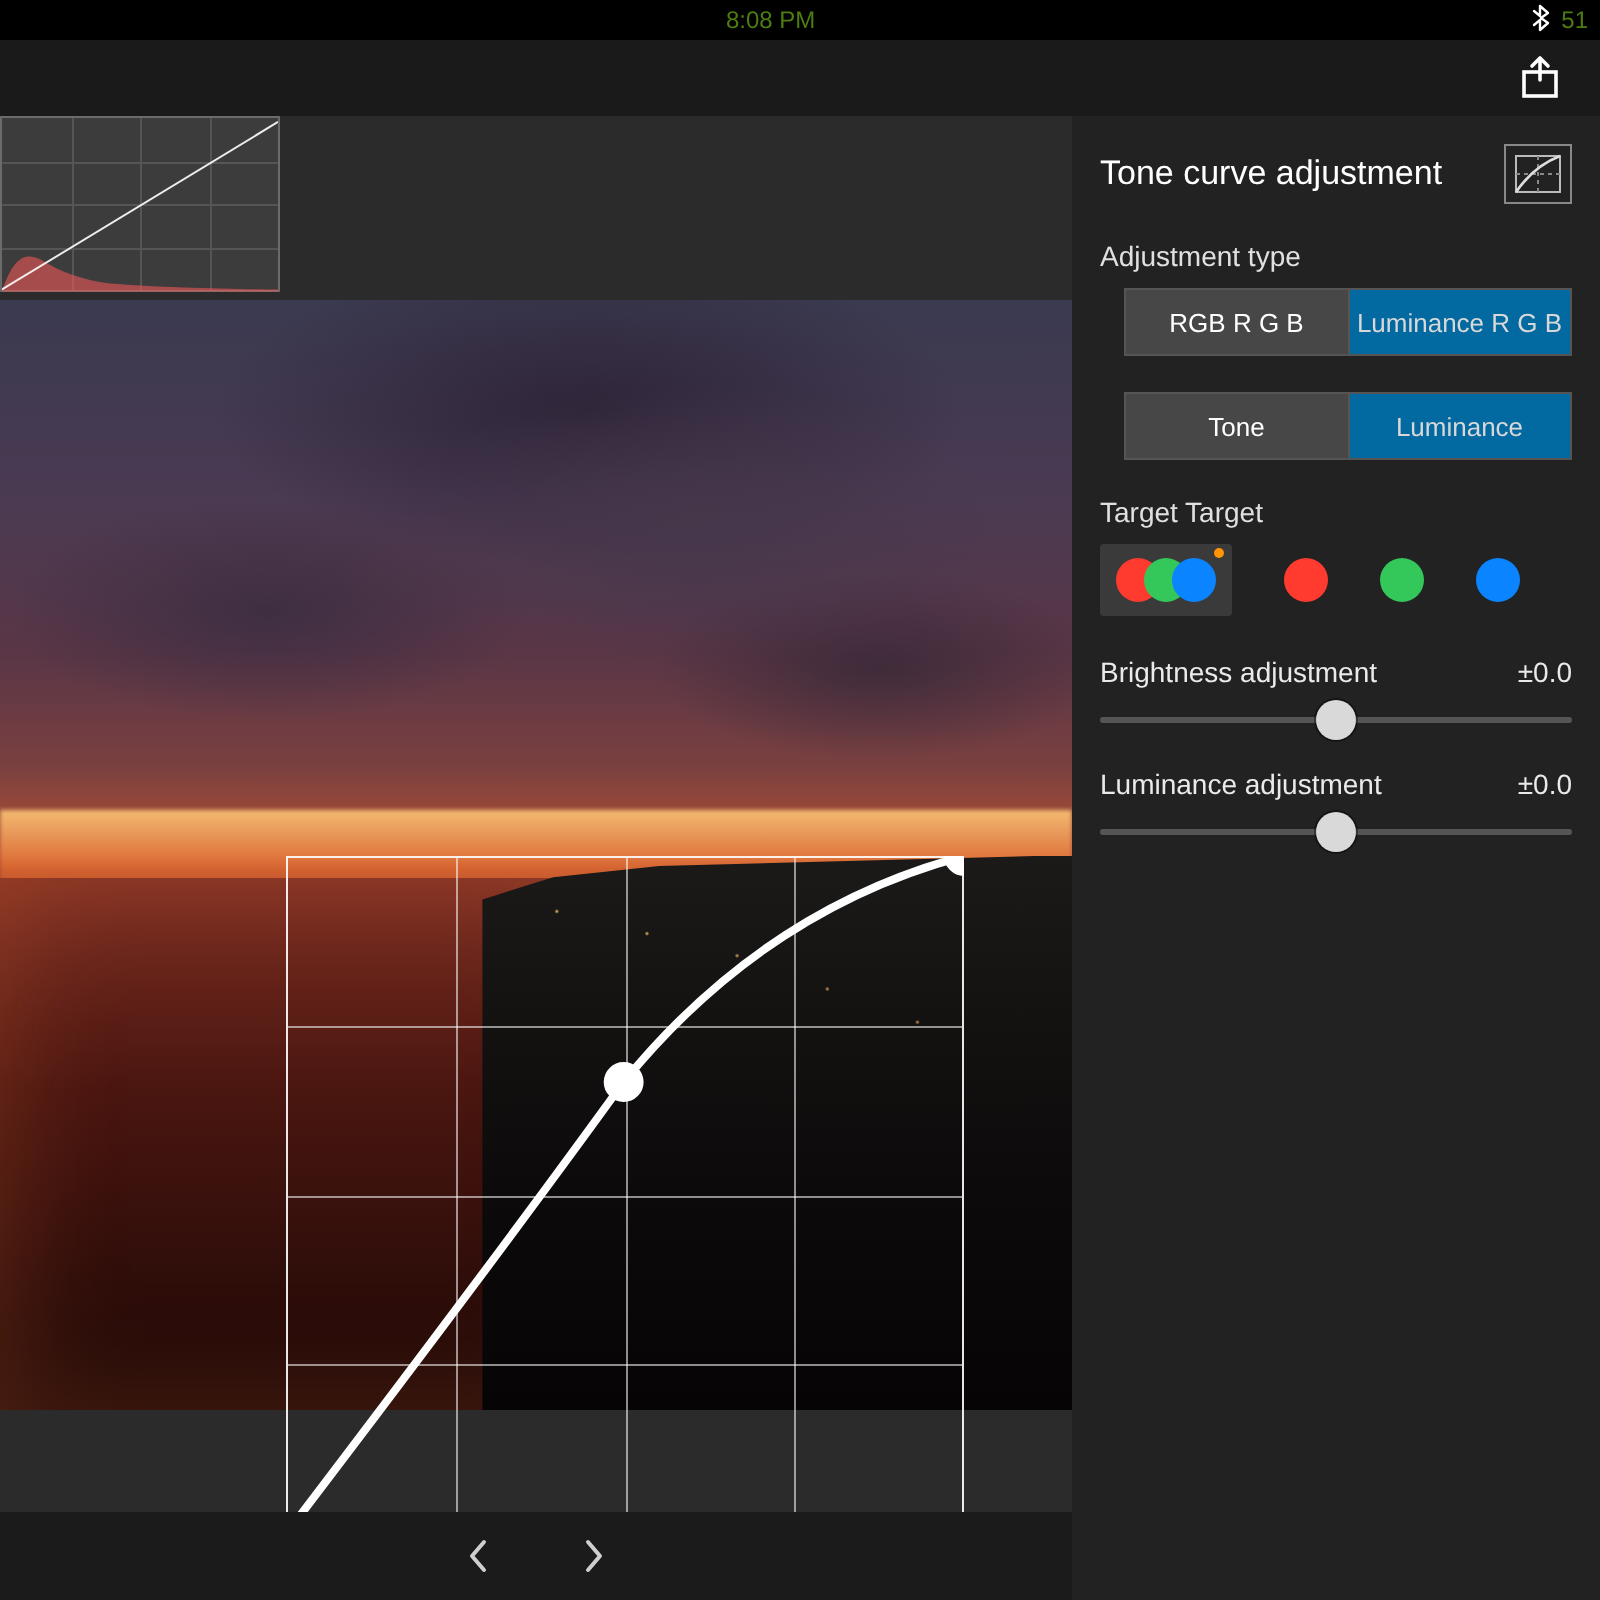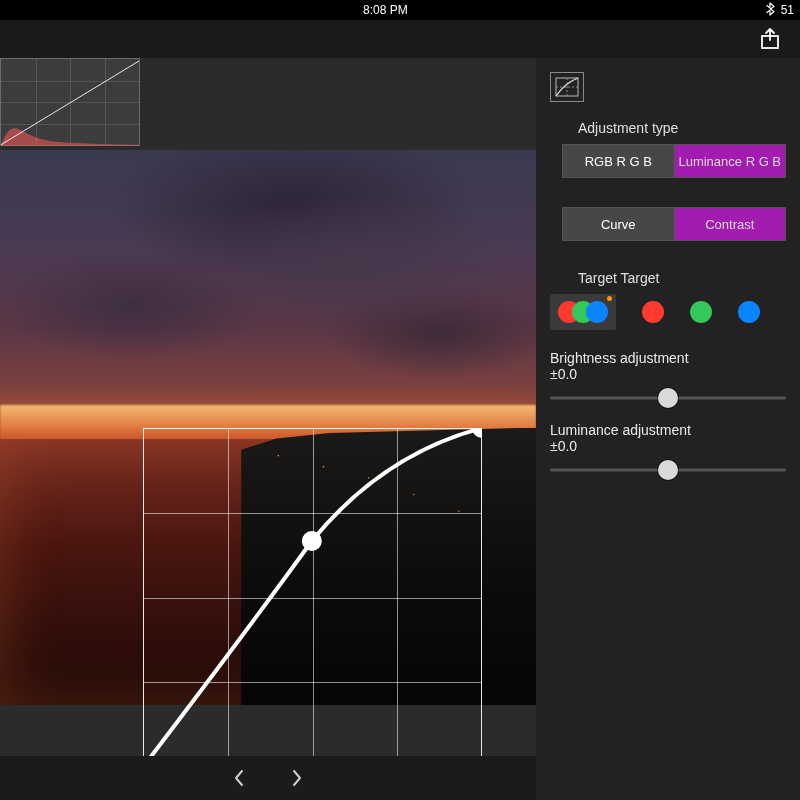--- a/index.html
+++ b/index.html
@@ -1,17 +1,17 @@
 <!DOCTYPE html>
 <html><head>
 <meta charset="utf-8">
 <style>
   * { box-sizing: border-box; margin: 0; padding: 0; }
   html, body { width: 800px; height: 800px; background: #000; color: #fff; font-family: -apple-system, Helvetica, Arial, sans-serif; overflow: hidden; }
-  .status-bar { height: 20px; display: flex; align-items: center; justify-content: space-between; padding: 0 6px; font-size: 12px; color: #ffffff; }
+  .status-bar { height: 20px; display: flex; align-items: center; justify-content: space-between; padding: 0 6px; font-size: 12px; color: #4d7c0f; }
   .sb-left, .sb-right, .sb-center { display: flex; align-items: center; gap: 6px; }
   .sb-center { flex: 1; justify-content: center; }
   .sb-right { justify-content: flex-end; }
 
   .top-strip { height: 38px; background: #1a1a1a; display: flex; align-items: center; justify-content: flex-end; padding-right: 16px; }
   .share-btn { width: 28px; height: 28px; display:flex; align-items:center; justify-content:center; color:#fff; }
 
   .workspace { position: relative; width: 800px; height: 742px; display: flex; background: #1e1e1e; }
   .canvas-col { position: relative; width: 536px; height: 742px; background: #2b2b2b; }
   .histo { position:absolute; top:0; left:0; width:140px; height:88px; border:1px solid #6b6b6b; background:#3c3c3c; }
@@ -62,38 +62,38 @@
   .cp { fill:#fff; stroke:#fff; }
 
   .nav-bar { position:absolute; left:0; bottom:0; width:536px; height:44px; background:#1b1b1b; display:flex; align-items:center; justify-content:center; gap:40px; }
   .chevron { width:18px; height:18px; display:flex; align-items:center; justify-content:center; color:#cfcfcf; }
 
   .panel { width:264px; height:742px; background:#222; padding:14px 14px 0 14px; font-size:14px; color:#eaeaea; }
   .panel-header { display:flex; align-items:center; justify-content:space-between; margin-bottom:18px; }
   .panel-title { font-size:17px; font-weight:400; color:#fff; }
   .panel-icon { width:34px; height:30px; border:1px solid #888; display:flex; align-items:center; justify-content:center; }
 
-  .section-label { font-size:14px; color:#e0e0e0; margin-bottom:8px;margin-left:28px; }
-  .seg { display:flex; margin-bottom:29px;padding-left:12px; }
-  .seg button { flex:1; height:34px; background:#a21caf; border:1px solid #555; color:#d8d8d8; font-size:13px; cursor:pointer; }
+  .section-label { font-size:14px; color:#e0e0e0; margin-bottom:8px; }
+  .seg { display:flex; margin-bottom:18px;padding-left:12px; }
+  .seg button { flex:1; height:34px; background:#0369a1; border:1px solid #555; color:#d8d8d8; font-size:13px; cursor:pointer; }
   .seg button + button { border-left:none; }
   .seg button.active { background:#474747; color:#fff; }
 
   .channels { display:flex; align-items:center; gap:26px; margin-bottom:20px; }
   .chan-rgb { width:66px; height:36px; background:#3a3a3a; position:relative; display:flex; align-items:center; justify-content:center; border-radius:2px; }
   .chan-rgb .dot3 { position:relative; width:50px; height:24px; }
   .c { position:absolute; width:22px; height:22px; border-radius:50%; }
   .c.r { background:#ff3b30; left:0; top:1px; }
   .c.g { background:#34c759; left:14px; top:1px; }
   .c.b { background:#0a84ff; left:28px; top:1px; }
   .chan-rgb .tick { position:absolute; top:2px; right:4px; width:5px; height:5px; background:#ff9500; border-radius:50%; }
   .chan-single { width:22px; height:22px; border-radius:50%; }
 
   .slider-row { margin-bottom:14px; }
-  .slider-head { display:flex; justify-content:space-between; font-size:14px; margin-bottom:6px;flex-direction:column; }
+  .slider-head { display:flex; justify-content:space-between; font-size:14px; margin-bottom:6px; }
   .slider { position:relative; height:20px; }
   .track { position:absolute; left:0; right:0; top:50%; height:3px; background:#555; transform:translateY(-50%); border-radius:2px; }
   .thumb { position:absolute; top:50%; width:20px; height:20px; background:#d9d9d9; border-radius:50%; transform:translate(-50%,-50%); box-shadow:0 0 0 1px rgba(0,0,0,0.4); }
 </style>
 </head>
 <body>
 
 <div class="status-bar">
   <div class="sb-left"></div>
   <div class="sb-center">
@@ -168,39 +168,40 @@
       <div class="chevron">
         <svg width="14" height="18" viewBox="0 0 14 18">
             <path d="M4 2 L10 9 L4 16" stroke="#cfcfcf" stroke-width="2" fill="none" stroke-linecap="round" stroke-linejoin="round"></path>
           </svg>
       </div>
     </div>
   </div>
 
   <div class="panel">
     <div class="panel-header">
+      <div class="panel-title">Tone curve adjustment</div>
       <div class="panel-icon">
         <svg width="24" height="20" viewBox="0 0 24 20">
           <rect x="1" y="1" width="22" height="18" stroke="#bbb" fill="none"></rect>
           <line x1="1" y1="10" x2="23" y2="10" stroke="#888" stroke-dasharray="2 2"></line>
           <line x1="12" y1="1" x2="12" y2="19" stroke="#888" stroke-dasharray="2 2"></line>
           <path d="M1,19 Q10,6 23,1" stroke="#ddd" fill="none" stroke-width="1.3"></path>
         </svg>
       </div>
     </div>
 
     <div class="section-label">Adjustment type</div>
     <div class="seg">
       <button class="active">RGB R G B</button>
       <button>Luminance R G B</button>
     </div>
 
     <div class="seg">
-      <button class="active">Curve</button>
-      <button>Contrast</button>
+      <button class="active">Tone</button>
+      <button>Luminance</button>
     </div>
 
     <div class="section-label">Target Target</div>
     <div class="channels">
       <div class="chan-rgb">
         <div class="dot3">
             <div class="c r"></div>
             <div class="c g"></div>
             <div class="c b"></div>
           </div>

